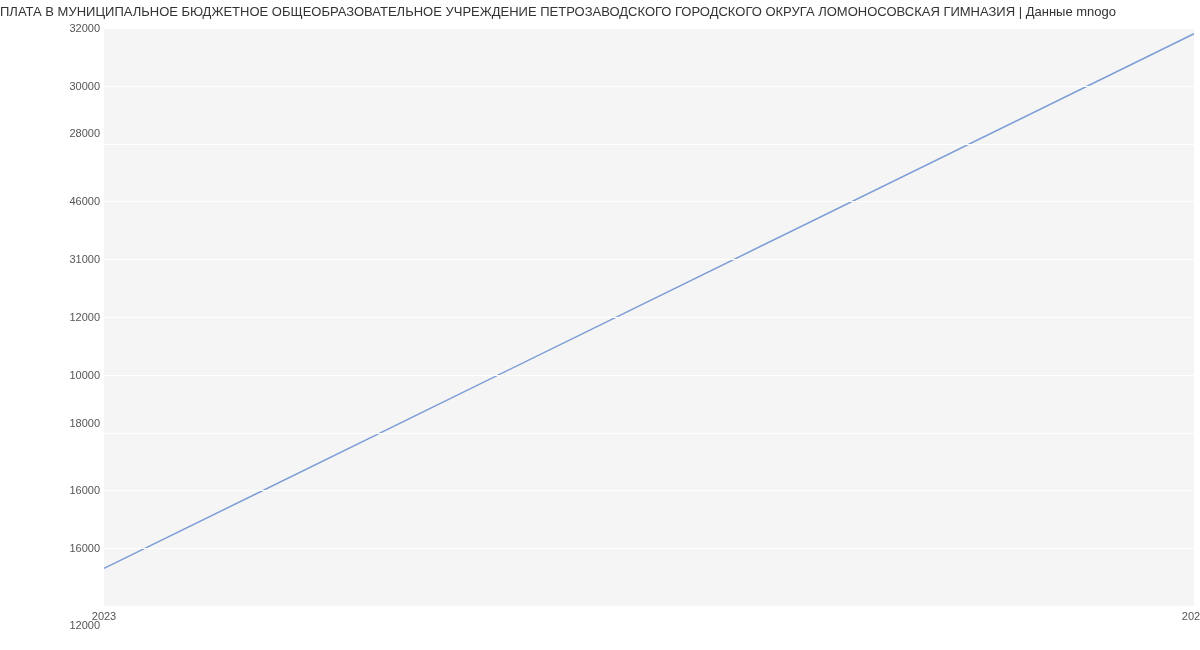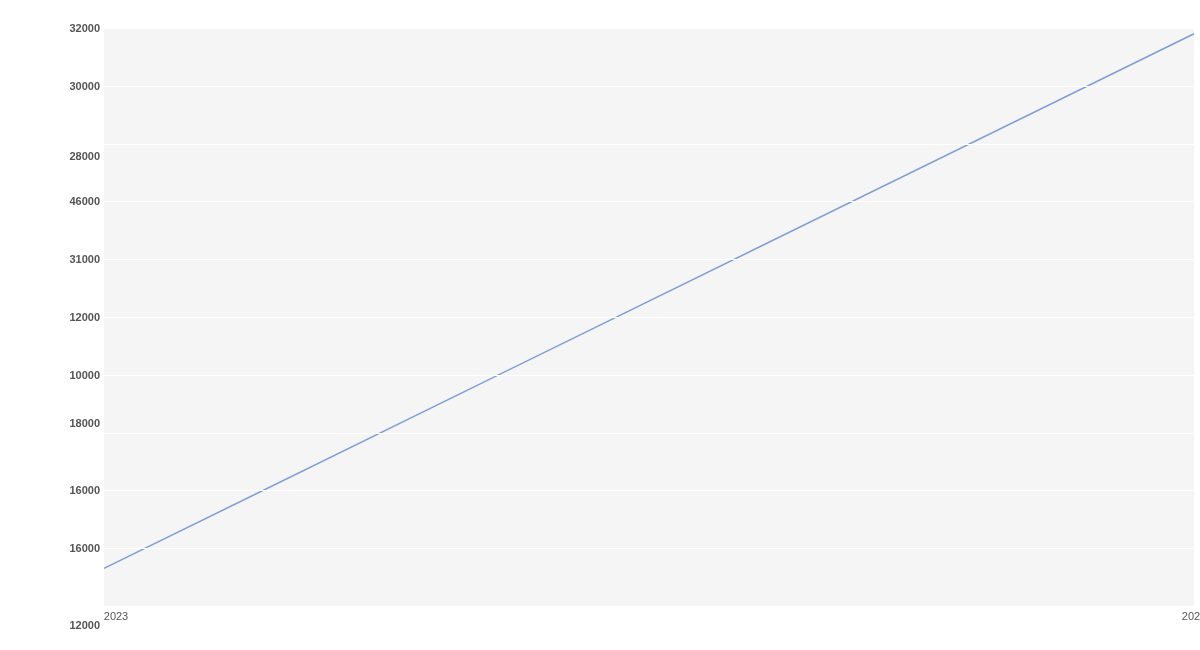--- a/index.html
+++ b/index.html
@@ -42,21 +42,20 @@
     background: #ffffff;
   }
   .y-tick {
     position: absolute;
     right: 1100px;
     width: 60px;
     text-align: right;
     font-size: 11px;
     color: #555;
     transform: translateY(-50%);
-    font-weight: bold;
   }
   .x-tick {
     position: absolute;
     top: 610px;
     font-size: 11px;
     color: #555;
     transform: translateX(-50%);
   }
   svg.line-layer {
     position: absolute;
@@ -70,20 +69,21 @@
     fill: none;
     stroke: #7c9dd6;
     stroke-width: 1.5;
   }
 </style>
 </head>
 <body>
 
 <div class="chart-container">
 
+  <div class="title">ПЛАТА В МУНИЦИПАЛЬНОЕ БЮДЖЕТНОЕ ОБЩЕОБРАЗОВАТЕЛЬНОЕ УЧРЕЖДЕНИЕ ПЕТРОЗАВОДСКОГО ГОРОДСКОГО ОКРУГА ЛОМОНОСОВСКАЯ ГИМНАЗИЯ | Данные mnogo</div>
 
   <div class="plot-area">
     <svg class="line-layer" viewBox="0 0 1090 578" preserveAspectRatio="none">
       <path class="series-line" d="M0 540.43 L1090 5.779999999999973"></path>
     </svg>
   <div class="grid-line" style="top: 578px;"></div>
       <div class="grid-line" style="top: 520.2px;"></div>
       <div class="grid-line" style="top: 462.4px;"></div>
       <div class="grid-line" style="top: 404.6px;"></div>
       <div class="grid-line" style="top: 346.8px;"></div>
@@ -96,18 +96,18 @@
     </div>
 
 <div class="y-tick" style="top: 625px;">12000</div>
     <div class="y-tick" style="top: 548.2px;">16000</div>
     <div class="y-tick" style="top: 490.4px;">16000</div>
     <div class="y-tick" style="top: 423px;">18000</div>
     <div class="y-tick" style="top: 374.8px;">10000</div>
     <div class="y-tick" style="top: 317px;">12000</div>
     <div class="y-tick" style="top: 259.2px;">31000</div>
     <div class="y-tick" style="top: 201.4px;">46000</div>
-    <div class="y-tick" style="top: 156px;">28000</div>
+    <div class="y-tick" style="top: 133px;">28000</div>
     <div class="y-tick" style="top: 85.8px;">30000</div>
     <div class="y-tick" style="top: 28px;">32000</div>
-    <div class="x-tick" style="left: 116px;">2023</div>
+    <div class="x-tick" style="left: 104px;">2023</div>
     <div class="x-tick" style="left: 1194px;">2024</div>
   </div>
 
 </body></html>

